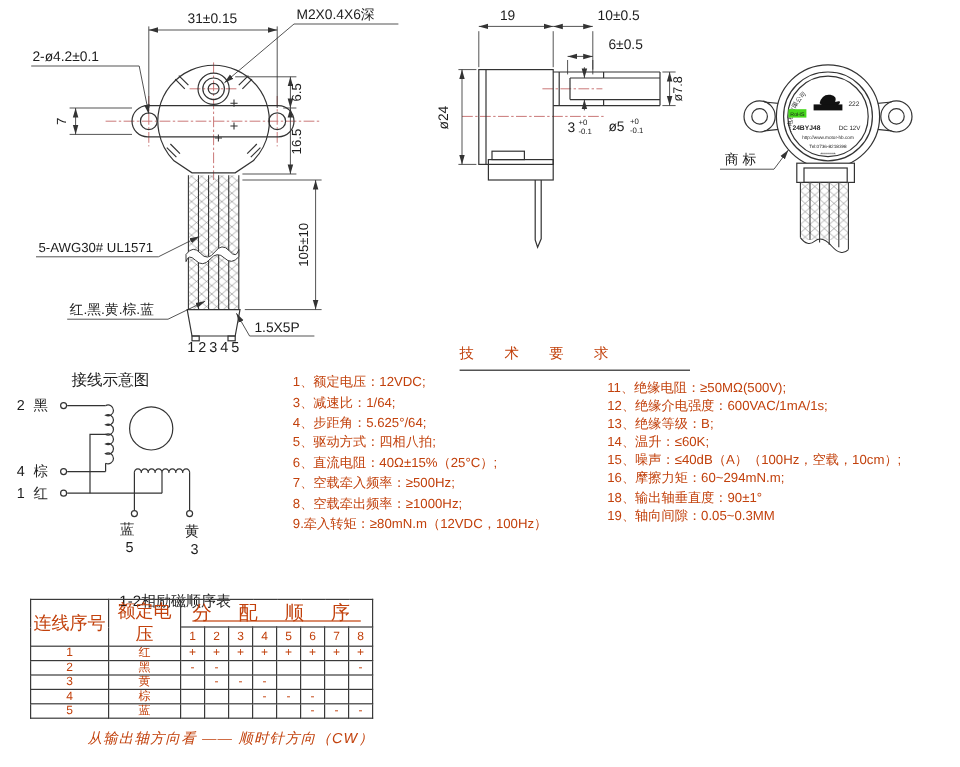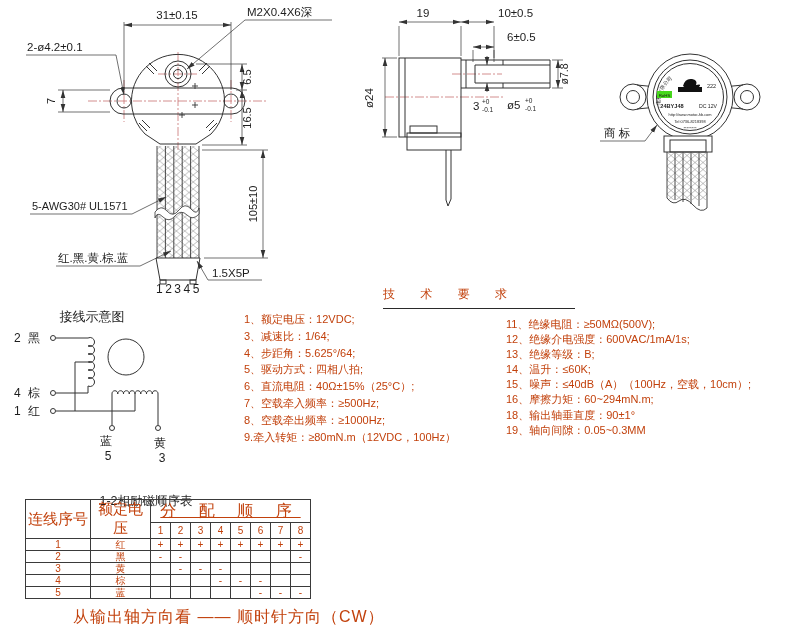--- a/index.html
+++ b/index.html
@@ -14,21 +14,21 @@
   #tech-left{left:244px;top:311px;line-height:16.8px;width:250px;}
   #tech-right{left:506px;top:317px;line-height:15.1px;width:294px;}
   #seq-table{left:25px;top:499px;border-collapse:collapse;table-layout:fixed;}
   #seq-table th,#seq-table td{border:1px solid #3a3a3a;text-align:center;padding:0;
        font-weight:normal;overflow:hidden;}
   #seq-table .c1{width:64px;} #seq-table .c2{width:59px;} 
   #seq-table .hd{font-size:15px;height:16px;}
   #seq-table .sp{letter-spacing:9px;font-size:16px;text-decoration:underline;}
   #seq-table thead tr:nth-child(2) th{width:19px;height:14px;font-size:10px;}
   #seq-table tbody td{height:11px;font-size:10px;line-height:11px;}
-  #footer-note{left:73px;top:607px;font-size:16px;letter-spacing:1px;white-space:nowrap;}
+  #footer-note{left:73px;top:607px;font-size:12px;letter-spacing:1px;white-space:nowrap;font-style:italic;}
 </style>
 </head>
 <body>
 
 <div id="page">
 
   <svg style="left:0;top:0" width="340" height="300" viewBox="0 0 340 300">
     <defs>
       <marker id="arF" markerWidth="9" markerHeight="6" refX="8" refY="3" orient="auto-start-reverse" markerUnits="userSpaceOnUse">
         <path d="M8,3 L0,0.7 L0,5.3 Z" fill="#333"></path>

